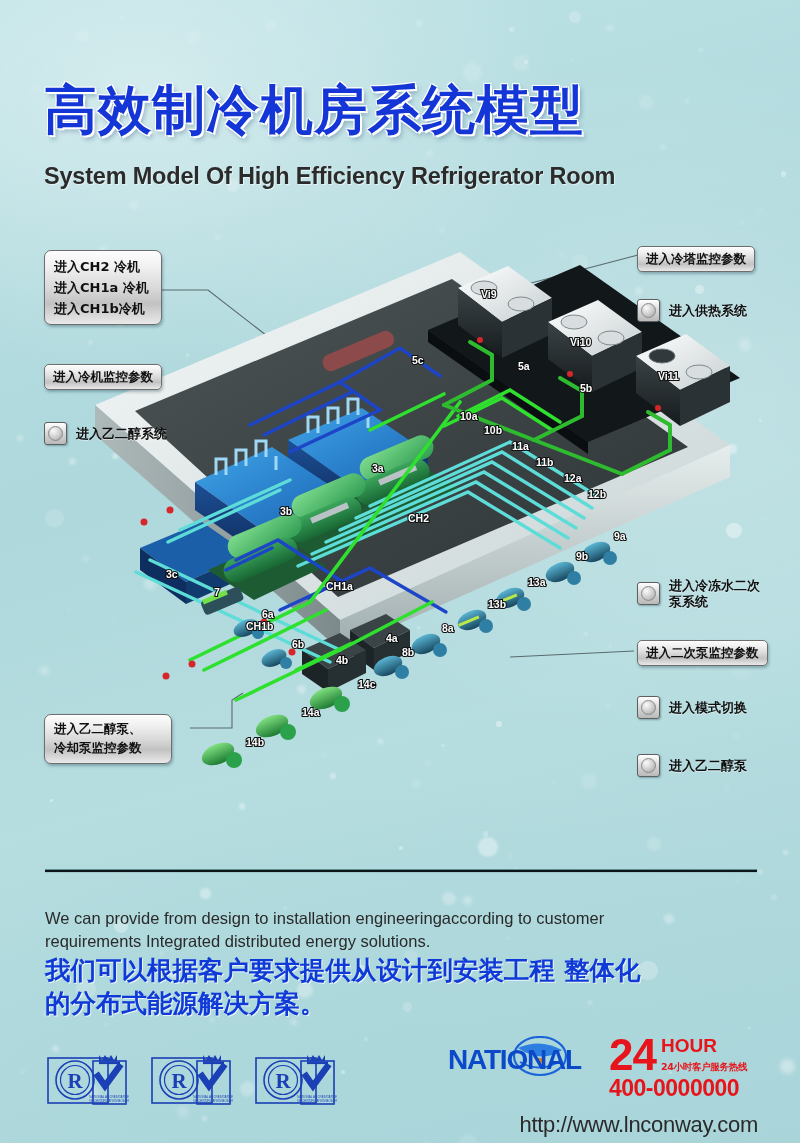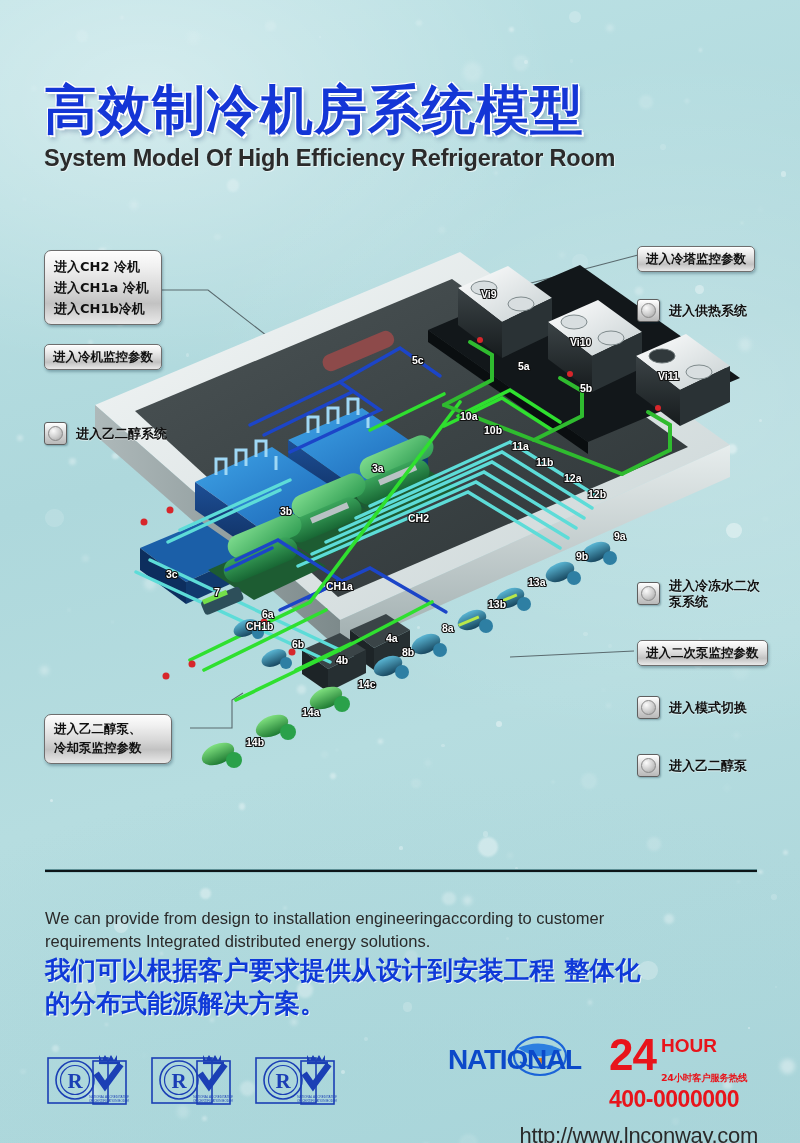--- a/index.html
+++ b/index.html
@@ -27,21 +27,21 @@
   #title-block { position:absolute; left:44px; top:82px; width:640px; }
   #title-cn {
     font-size:53px; font-weight:bold; letter-spacing:1px; line-height:1.06;
     color:#1436d6;
     text-shadow:
       2px 2px 0 #ffffff, -1px -1px 0 #ffffff, 1px -1px 0 #ffffff, -1px 1px 0 #ffffff,
       3px 4px 5px rgba(0,40,90,.30);
     font-family:"DejaVu Sans","Liberation Sans",sans-serif;
   }
   #title-en {
-    margin-top:7px;
+    margin-top:25px;
     font-size:23.5px; font-weight:bold; letter-spacing:-.2px;
     color:#2b2b2b;
     text-shadow:1px 1px 0 rgba(255,255,255,.55);
   }
 
   
   .chip {
     position:absolute;
     background:linear-gradient(to bottom,#fdfdfd 0%,#f0f0f0 22%,#d8d8d8 52%,#c2c2c2 72%,#e9e9e9 100%);
     border:1px solid #6e6e6e;
@@ -114,21 +114,21 @@
     font-size:28px; font-weight:bold; letter-spacing:-1.2px;
     color:#0b49c9; font-family:"Liberation Sans",sans-serif;
   }
   #hotline { text-align:left; width:150px; }
   #hotline-top { display:flex; align-items:flex-start; gap:5px; }
   #hour-24 {
     font-size:44px; font-weight:bold; color:#e8141b; line-height:.86;
     font-family:"Liberation Sans",sans-serif; letter-spacing:-1px;
   }
   #hour-word { font-size:19px; font-weight:bold; color:#e8141b; line-height:1; margin-top:1px; }
-  #hour-cn { font-size:9.5px; font-weight:bold; color:#e8141b; margin-top:16px;
+  #hour-cn { font-size:9.5px; font-weight:bold; color:#e8141b; margin-top:5px;
              font-family:"DejaVu Sans",sans-serif; letter-spacing:-.3px; }
   #phone { font-size:23px; font-weight:bold; color:#e8141b; letter-spacing:-.5px;
            margin-top:1px; font-family:"Liberation Sans",sans-serif; }
   #website { margin-top:10px; font-size:22px; color:#2a2a2a; letter-spacing:-.3px; text-align:right; }
 </style>
 </head>
 <body>
 
 <div id="bg-wash"></div>
 <div id="bokeh">
@@ -609,21 +609,21 @@
     <text x="222" y="388">6a</text>
     <text x="252" y="418">6b</text>
   </g>
 </svg>
 </div>
 
 <div class="chip" style="left:44px; top:250px; width:118px;">进入CH2  冷机
 进入CH1a 冷机
 进入CH1b冷机</div>
 
-<div class="chip small" style="left:44px; top:344px;">进入冷机监控参数</div>
+<div class="chip small" style="left:44px; top:364px;">进入冷机监控参数</div>
 
 <div class="pushrow" style="left:44px; top:422px;">
   <span class="push">
       <i></i>
     </span>
   <span class="push-label">进入乙二醇系统</span>
 </div>
 
 <div class="chip" style="left:44px; top:714px; width:128px; font-size:12.5px; line-height:1.5;">进入乙二醇泵、
 冷却泵监控参数</div>

